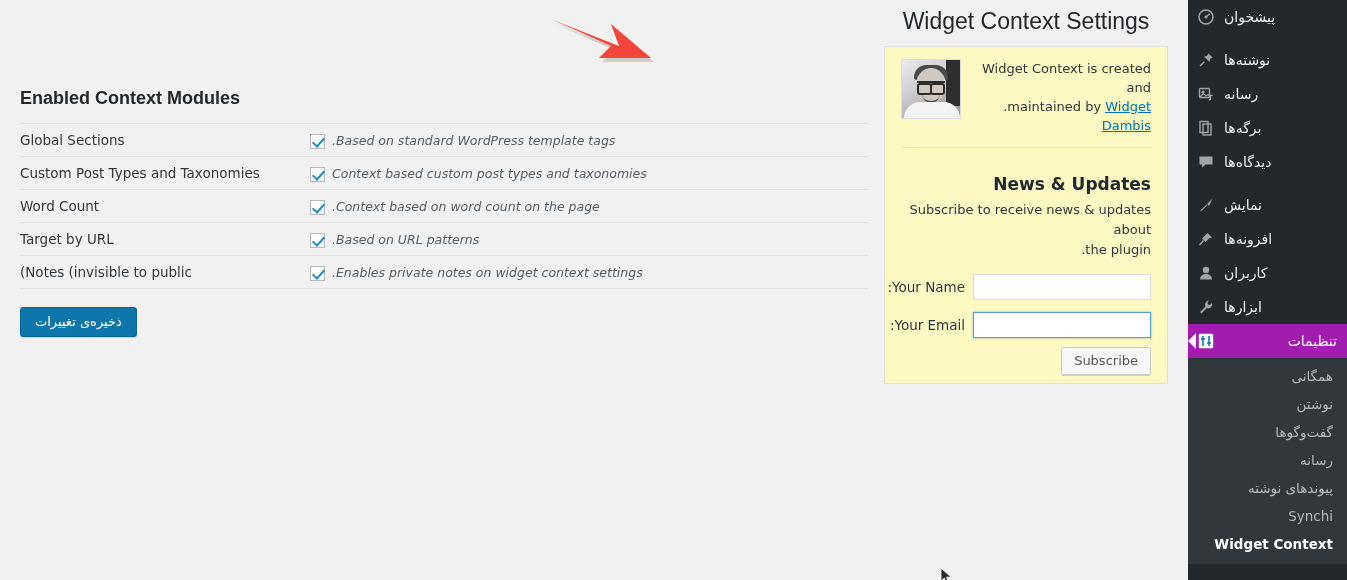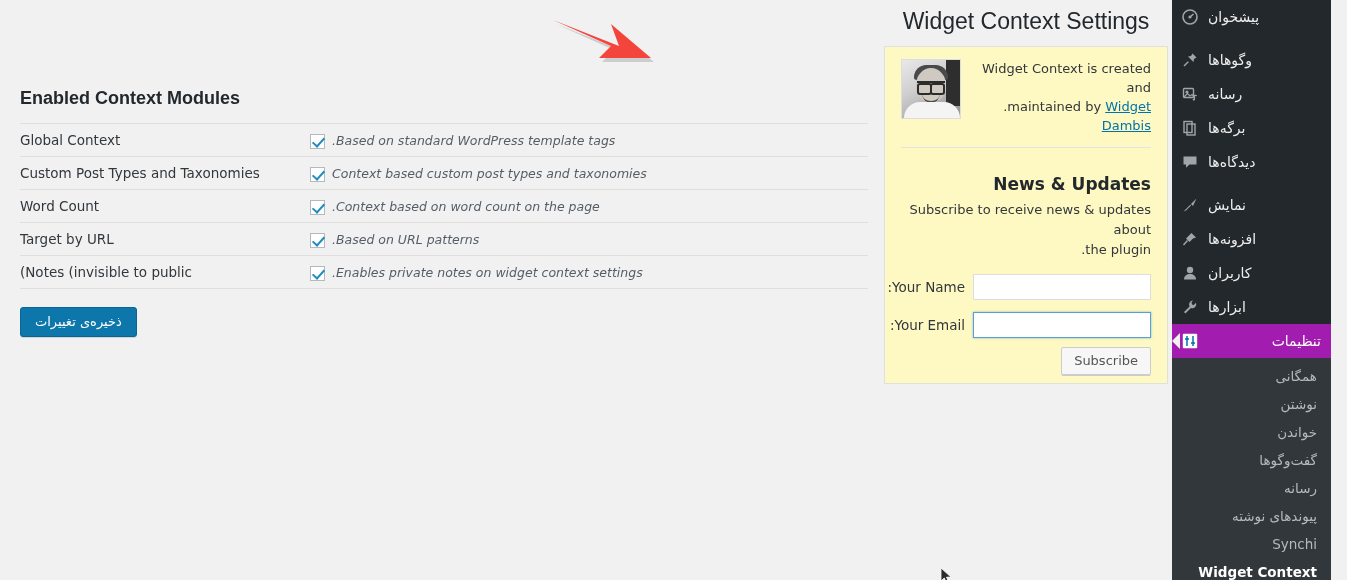--- a/index.html
+++ b/index.html
@@ -8,21 +8,21 @@
     width: 1347px; height: 580px;
     overflow: hidden;
     background: #f1f1f1;
     font-family: "DejaVu Sans", "Liberation Sans", sans-serif;
   }
 
   #root { position: relative; width: 1347px; height: 580px; }
 
   
   .adminmenu {
-    position: absolute; top: 0; right: 16px;
+    position: absolute; top: 0; right: 0;
     width: 159px; height: 580px;
     background: #23282d;
     direction: rtl;
     overflow: hidden;
   }
   .menu-item {
     position: relative;
     display: flex; align-items: center; justify-content: flex-end;
     gap: 8px;
     height: 34px;
@@ -301,21 +301,21 @@
 
       <div class="section-head">Enabled Context Modules</div>
 
       <table class="form-table">
         <tbody>
           <tr>
             <td class="cell-desc">.Based on standard WordPress template tags</td>
             <td class="cell-check">
               <span class="cb"></span>
             </td>
-            <td class="cell-label">Global Context</td>
+            <td class="cell-label">Global Sections</td>
           </tr>
           <tr>
             <td class="cell-desc">Context based custom post types and taxonomies</td>
             <td class="cell-check">
               <span class="cb"></span>
             </td>
             <td class="cell-label">Custom Post Types and Taxonomies</td>
           </tr>
           <tr>
             <td class="cell-desc">.Context based on word count on the page</td>
@@ -413,21 +413,21 @@
         <svg width="16" height="16" viewBox="0 0 16 16">
             <circle cx="8" cy="8" r="7" fill="none" stroke="#a0a5aa" stroke-width="1.6"></circle>
             <path d="M8 8 L11.5 5" stroke="#a0a5aa" stroke-width="1.6"></path>
             <circle cx="8" cy="8" r="1.6" fill="#a0a5aa"></circle>
           </svg>
       </span>
     </div>
     <div class="menu-sep"></div>
 
     <div class="menu-item">
-      <span class="mlabel">وگوها‌ها</span>
+      <span class="mlabel">نوشته‌ها</span>
       <span class="micon">
         <svg width="16" height="16" viewBox="0 0 16 16">
             <path d="M10.5 1.5 L14.5 5.5 L12 7 L11.5 10 L6 4.5 L9 4 Z" fill="#a0a5aa"></path>
             <path d="M6.3 9.7 L2 14" stroke="#a0a5aa" stroke-width="1.4"></path>
           </svg>
       </span>
     </div>
 
     <div class="menu-item">
       <span class="mlabel">رسانه</span>
@@ -510,21 +510,20 @@
               <path d="M5 3 v10 M11 3 v10"></path>
               <path d="M3 6 h4 M9 10 h4"></path>
             </g>
           </svg>
       </span>
     </div>
 
     <div class="submenu">
       <span class="sub-item">همگانی</span>
       <span class="sub-item">نوشتن</span>
-      <span class="sub-item">خواندن</span>
       <span class="sub-item">گفت‌وگوها</span>
       <span class="sub-item">رسانه</span>
       <span class="sub-item">پیوندهای نوشته</span>
       <span class="sub-item">Synchi</span>
       <span class="sub-item cut">Widget Context</span>
     </div>
   </div>
 
 </div>
 

